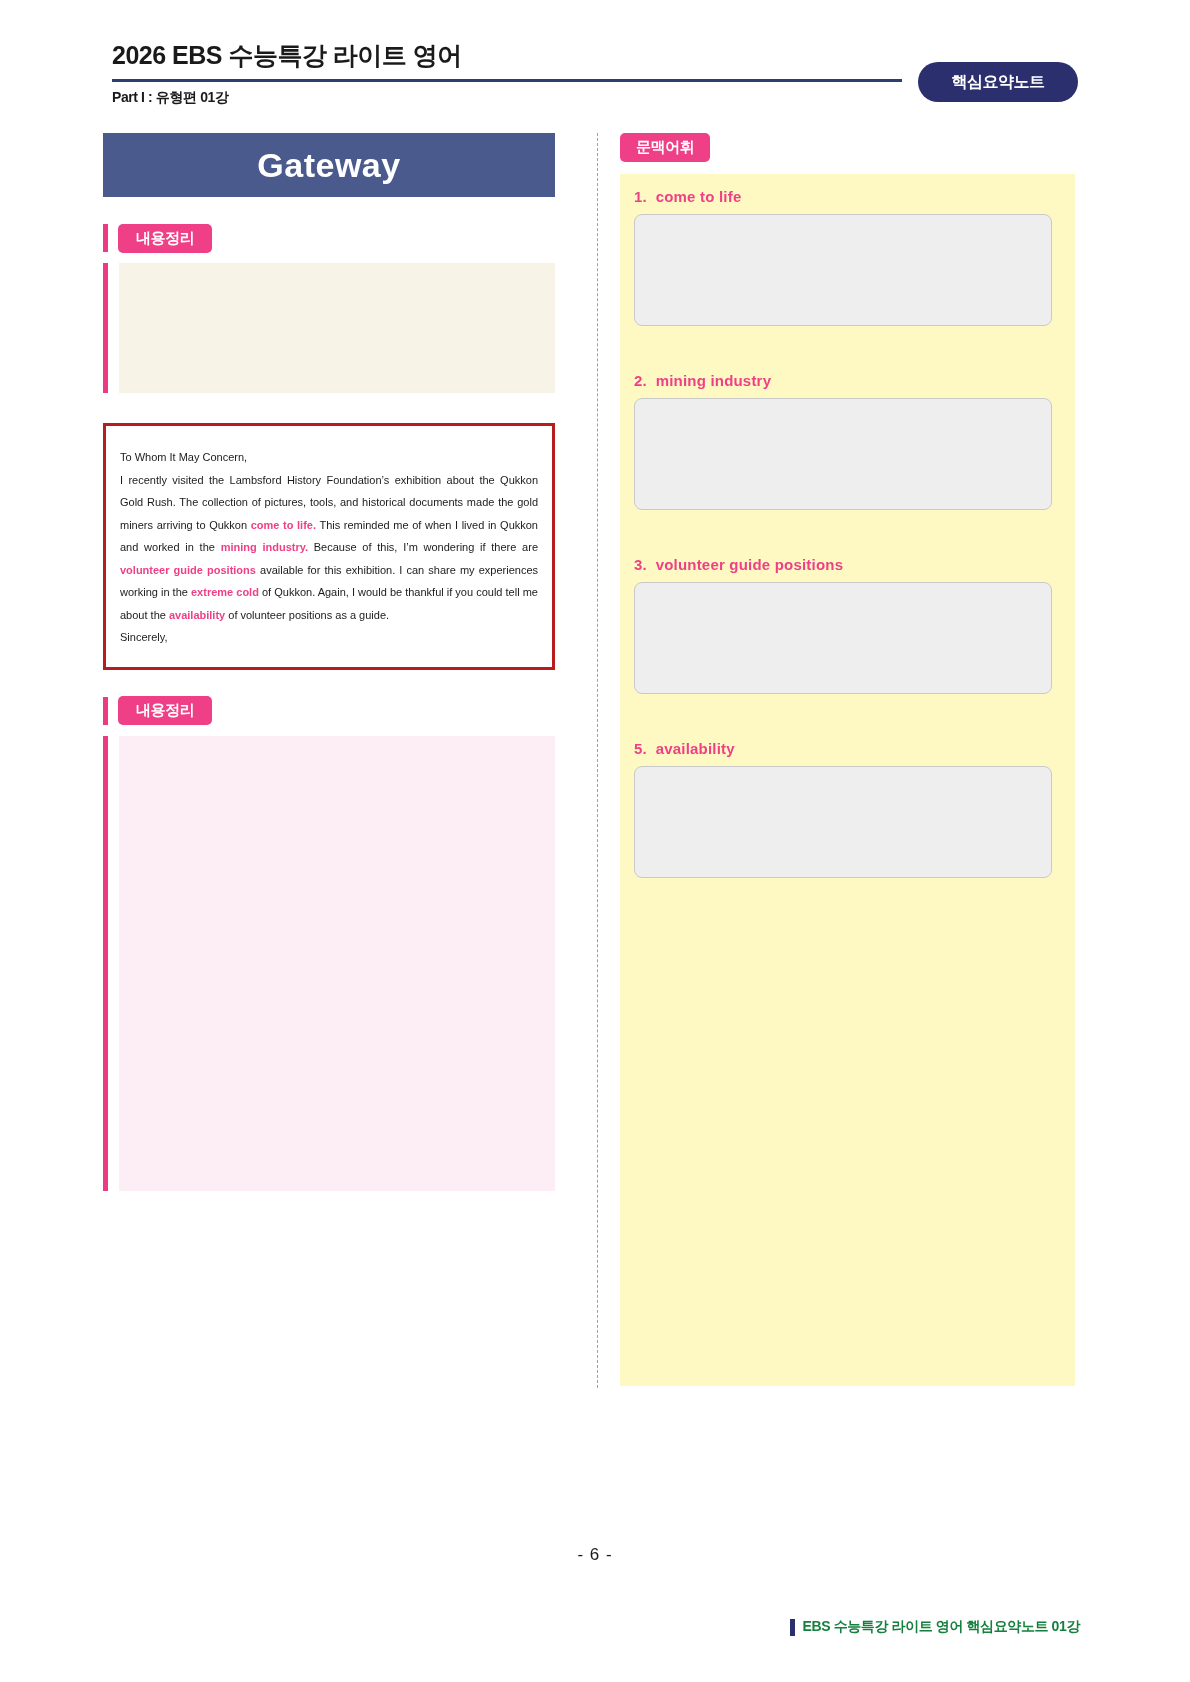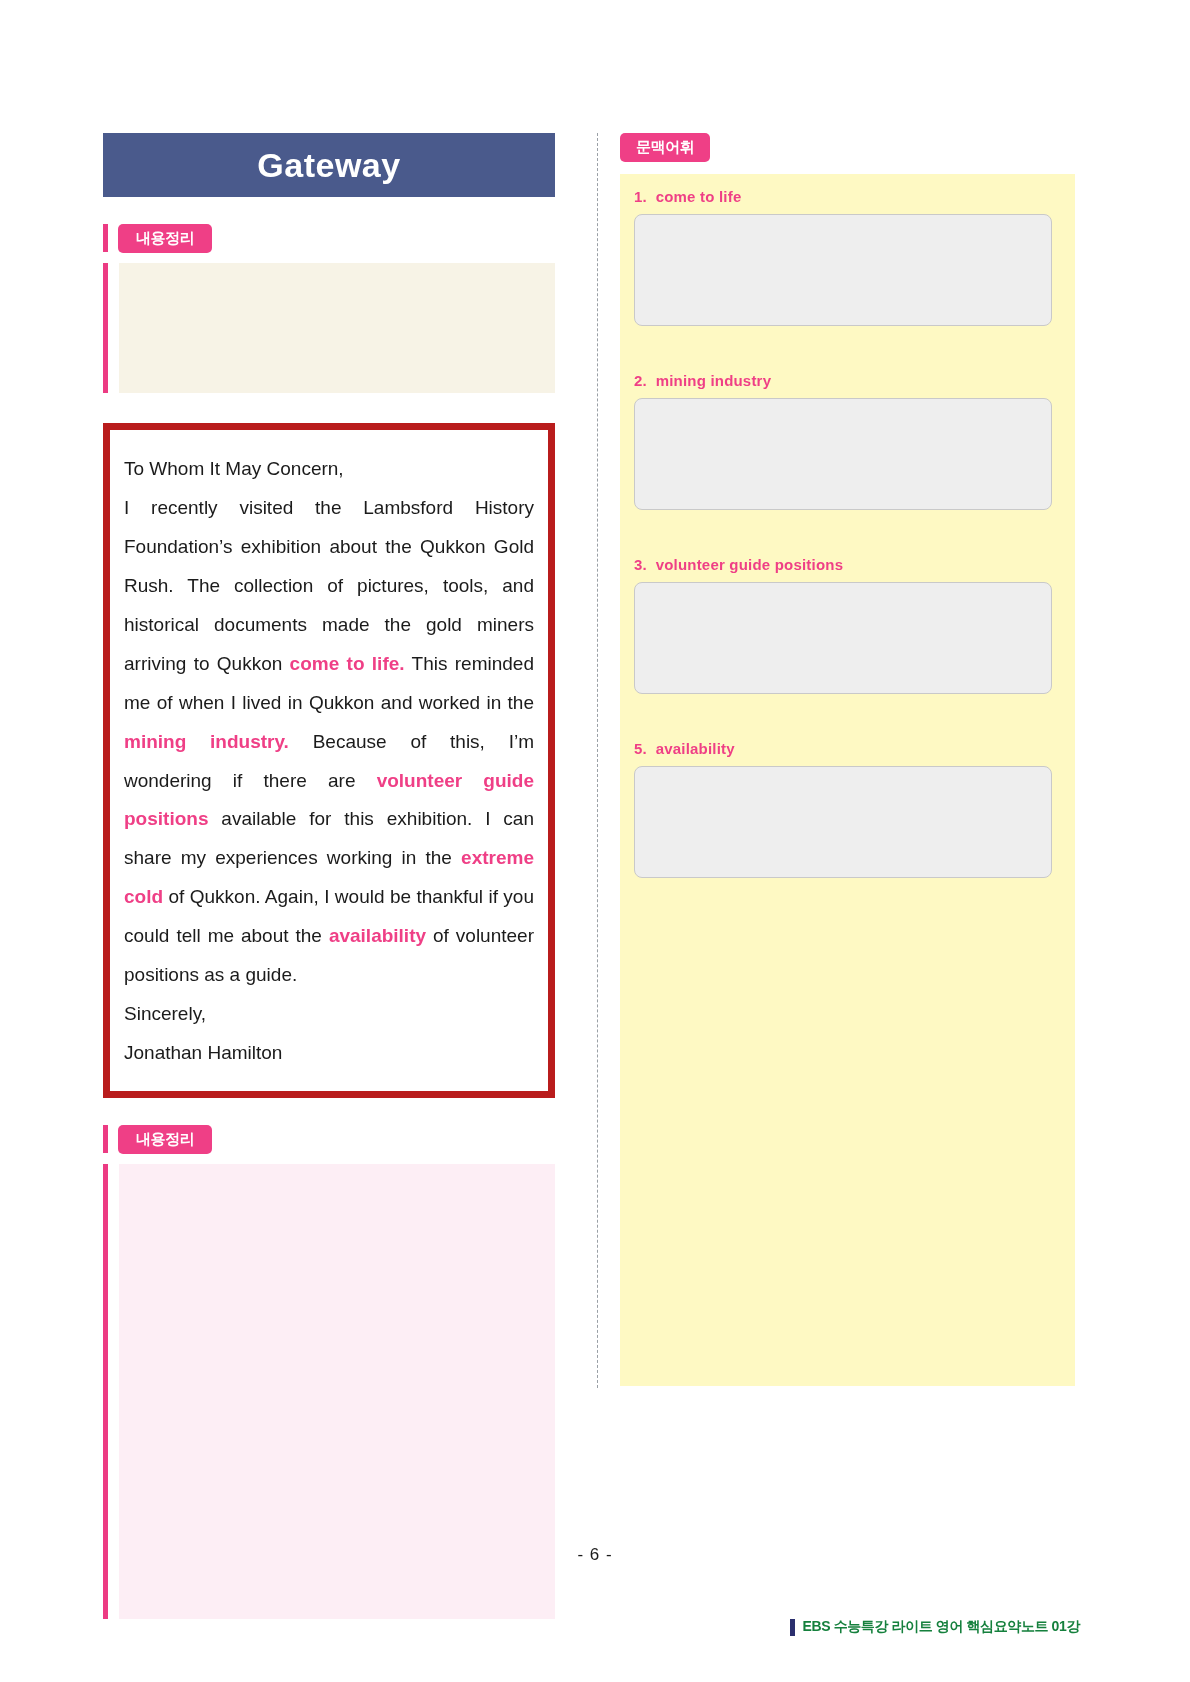--- a/index.html
+++ b/index.html
@@ -150,23 +150,23 @@
     flex: 1;
     margin-left: 11px;
     background: #fdeef5;
     height: 455px;
   }
 
   
   .passage {
     margin-top: 30px;
     width: 452px;
-    border: 7px solid #b91c1c;
+    border: 3px solid #b91c1c;
     padding: 20px 14px 18px 14px;
-    font-size: 19px;
+    font-size: 11px;
     line-height: 2.05;
     text-align: justify;
     color: #1b1b1b;
   }
   .passage p { margin: 0; }
   .hl { color: #ef3f86; font-weight: bold; }
 
   
   .voca-pill {
     background: #ef3f86;
@@ -229,40 +229,45 @@
     height: 17px;
     background: #2b2f6e;
     margin-right: 8px;
   }
 </style>
 </head>
 <body>
 
 <div class="page">
 
+  <div class="header">
+    <div class="header-title">2026 EBS 수능특강 라이트 영어</div>
+    <div class="header-rule"></div>
+    <div class="header-sub">Part I : 유형편 01강</div>
+    <div class="badge-note">핵심요약노트</div>
+  </div>
 
   <div class="col-left">
 
     <div class="gateway">Gateway</div>
 
     <div class="tab-row">
       <div class="tab-bar"></div>
       <div class="tab-pill">내용정리</div>
     </div>
 
     <div class="box-with-bar">
       <div class="side-bar"></div>
       <div class="cream-box"></div>
     </div>
 
     <div class="passage">
       <p>To Whom It May Concern,</p>
       <p><span>I recently visited the Lambsford History Foundation’s exhibition about the Qukkon Gold Rush. The collection of pictures, tools, and historical documents made the gold miners arriving to Qukkon </span><span class="hl">come to life.</span><span> This reminded me of when I lived in Qukkon and worked in the </span><span class="hl">mining industry.</span><span> Because of this, I’m wondering if there are </span><span class="hl">volunteer guide positions</span><span> available for this exhibition. I can share my experiences working in the </span><span class="hl">extreme cold</span><span> of Qukkon. Again, I would be thankful if you could tell me about the </span><span class="hl">availability</span><span> of volunteer positions as a guide.</span></p>
       <p>Sincerely,</p>
-      <p>Jonathan Hamilton</p>
     </div>
 
     <div class="tab-row">
       <div class="tab-bar"></div>
       <div class="tab-pill">내용정리</div>
     </div>
 
     <div class="box-with-bar">
       <div class="side-bar"></div>
       <div class="pink-box"></div>

